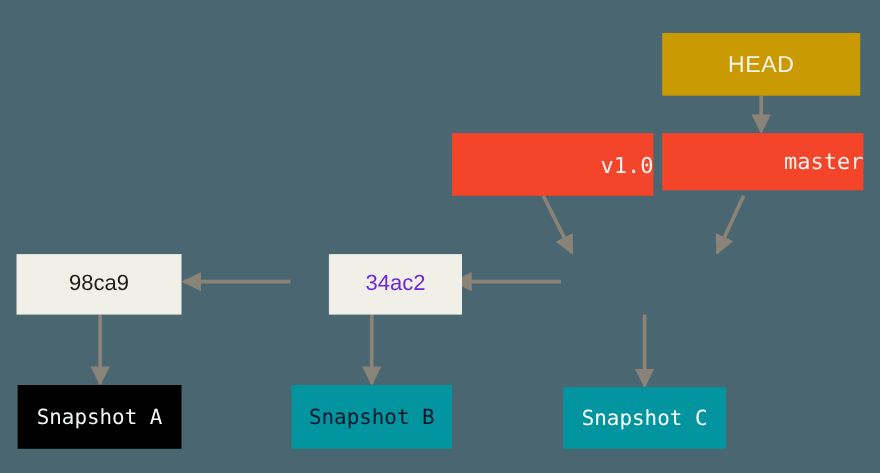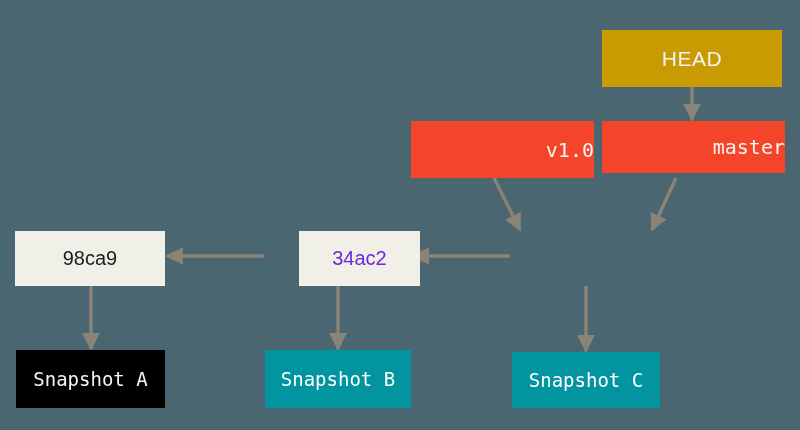--- a/index.html
+++ b/index.html
@@ -100,21 +100,21 @@
 
   <div class="node node-commit" style="left: 265px; top: 231px; width: 121px; height: 55px; background: rgb(240, 239, 232); color: #6d28d9; margin-left: 34px;">
     <span>34ac2</span>
   </div>
 
 
   <div class="node node-snapshot" style="left: 16px; top: 350px; width: 149px; height: 58px; background: #000000; color: rgb(242, 245, 245);">
     <span>Snapshot A</span>
   </div>
 
-  <div class="node node-snapshot" style="left: 265px; top: 350px; width: 146px; height: 58px; background: rgb(2, 149, 160); color: #ffffff;">
+  <div class="node node-snapshot" style="left: 265px; top: 350px; width: 146px; height: 58px; background: rgb(2, 149, 160); color: #0f172a;">
     <span>Snapshot B</span>
   </div>
 
   <div class="node node-snapshot" style="left: 512px; top: 352px; width: 148px; height: 56px; background: rgb(2, 149, 160); color: #ffffff;">
     <span>Snapshot C</span>
   </div>
 
 </div>
 
 </body></html>

